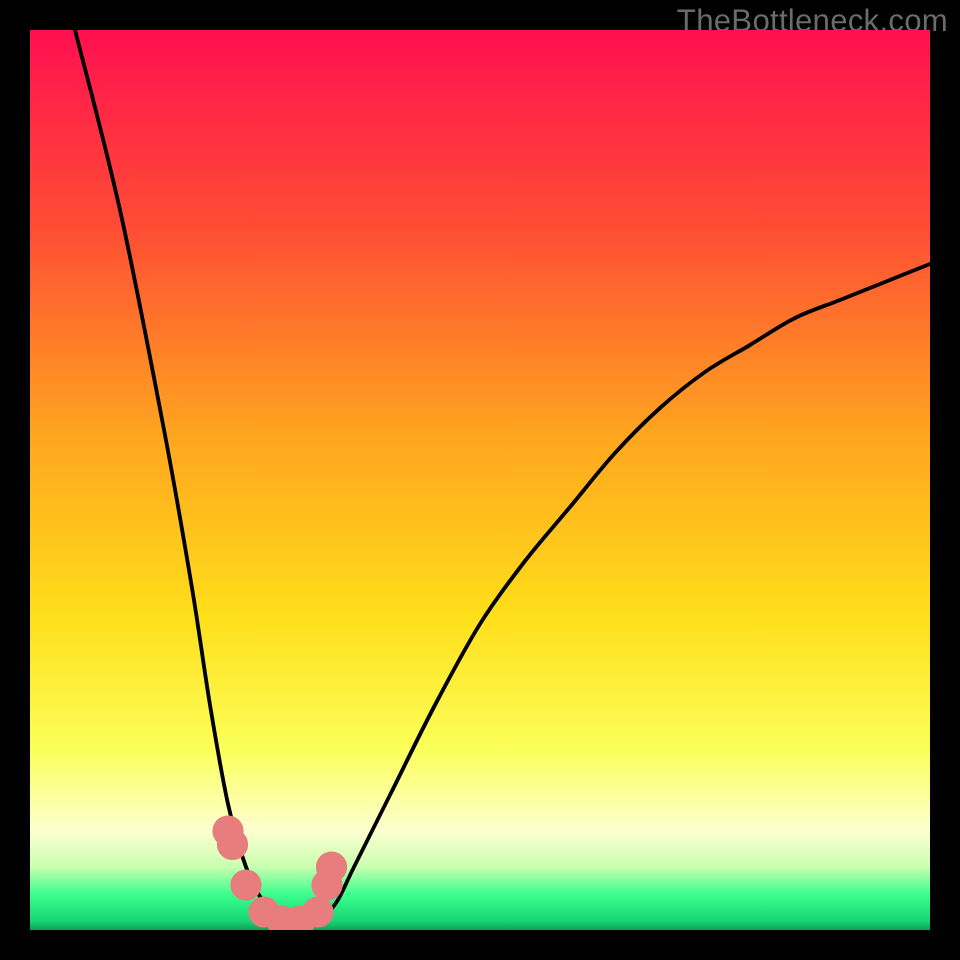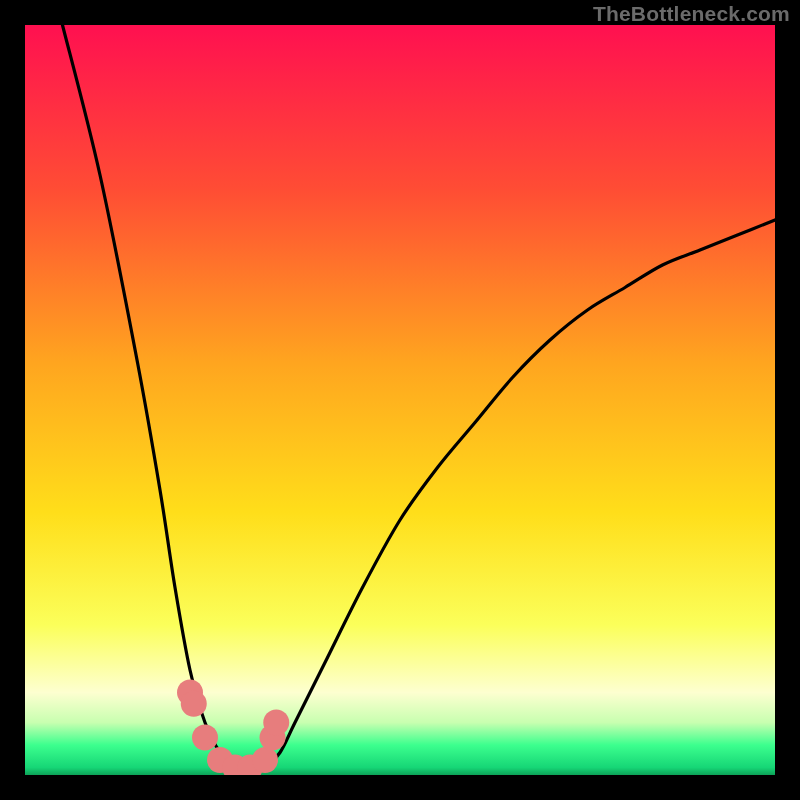--- a/index.html
+++ b/index.html
@@ -24,22 +24,22 @@
     left: 0;
     top: 0;
     width: 750px;
     height: 750px;
   }
   .watermark {
     position: absolute;
     top: 2px;
     right: 10px;
     color: #6b6b6b;
-    font-size: 21px;
-    font-weight: 700;
+    font-size: 26px;
+    font-weight: 400;
     letter-spacing: 0.2px;
   }
 </style>
 </head>
 <body>
 
 <div class="watermark">TheBottleneck.com</div>
 
 <div class="frame">
   <svg class="plot" viewBox="0 0 750 750" preserveAspectRatio="none">

